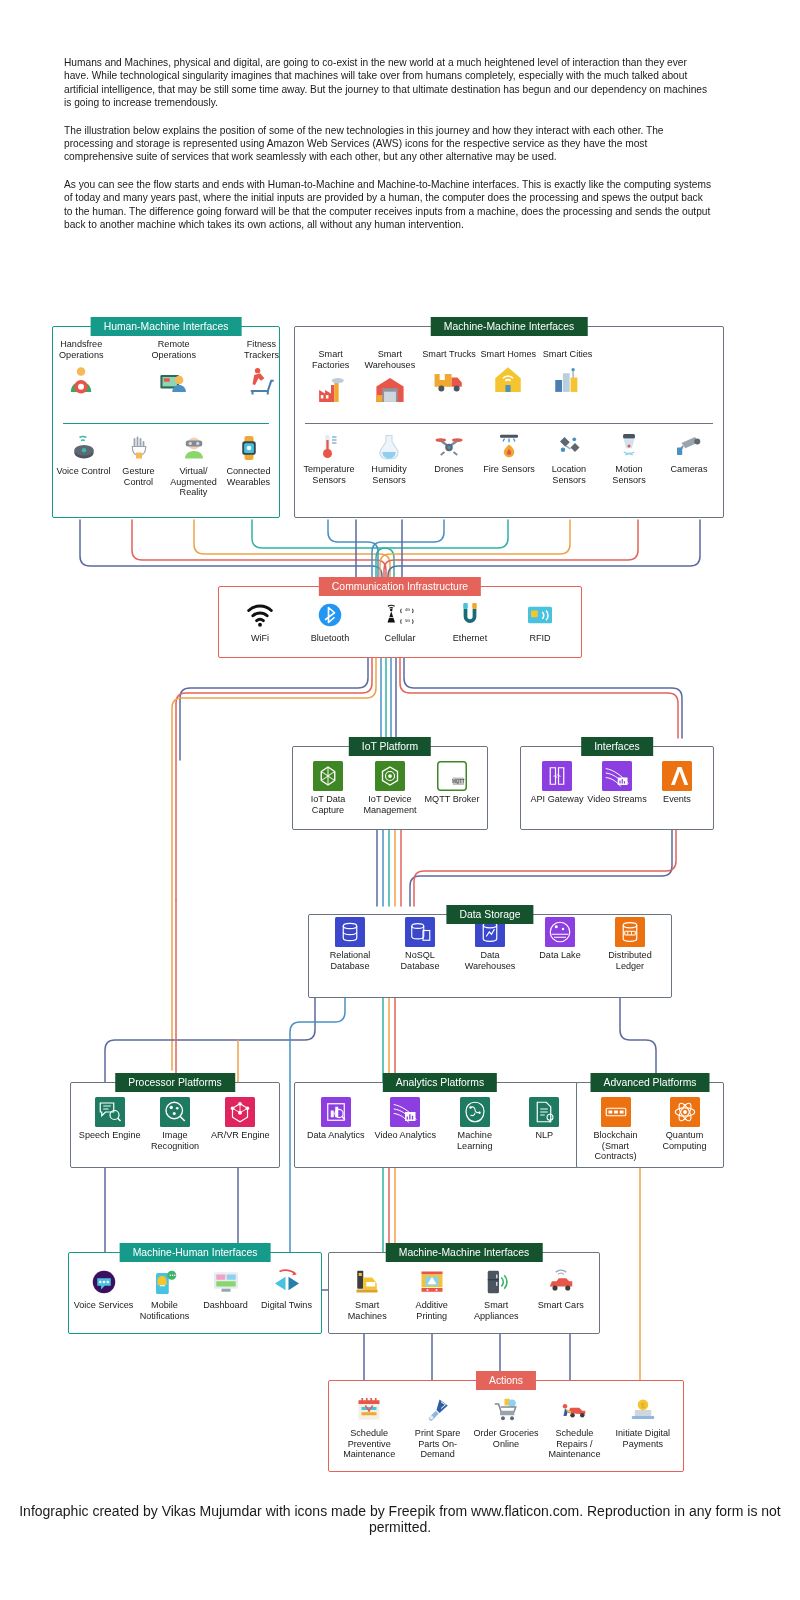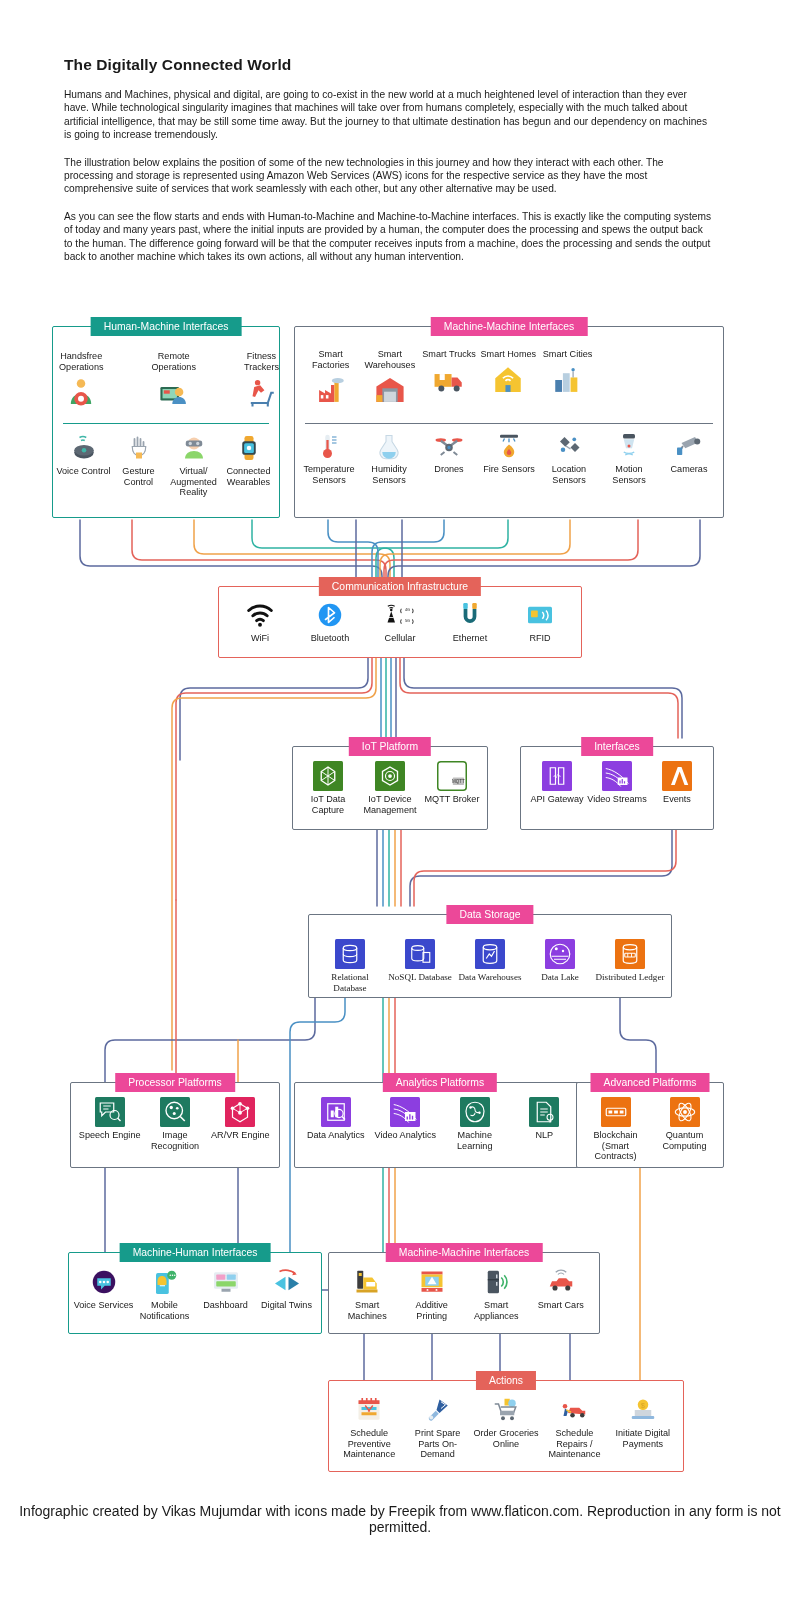--- a/index.html
+++ b/index.html
@@ -34,21 +34,21 @@
   .box.red    { border-color:#e4635a; }
   .box.slate  { border-color:#6b7582; }
 
   .hdr {
     position:absolute; top:-10px; left:50%; transform:translateX(-50%);
     z-index:5; white-space:nowrap;
     color:#ffffff; font-size:10.4px; line-height:19px; height:19px;
     padding:0 13px; text-align:center;
   }
   .hdr.teal  { background:#169b8b; }
-  .hdr.slate { background:#ec4899; }
+  .hdr.slate { background:#14532d; }
   .hdr.red   { background:#e4635a; }
 
   .row { position:absolute; left:0; width:100%; display:flex; }
   .cell {
     flex:1 1 0; display:flex; flex-direction:column; align-items:center;
     justify-content:flex-start; text-align:center;
   }
   .cell .lbl { font-size:9.1px; line-height:10.6px; color:#1a1a1a; }
   .ico { width:34px; height:34px; display:block; }
   .ico.sm { width:30px; height:30px; }
@@ -62,21 +62,20 @@
 
   #footer {
     position:absolute; left:0; top:1503px; width:800px; text-align:center;
     font-size:14px; color:#1a1a1a;
   }
 </style>
 </head>
 <body>
 
 <div id="intro">
-  <h1>The Digitally Connected World</h1>
   <p>Humans and Machines, physical and digital, are going to co-exist in the new world at a much heightened level of interaction than they ever have. While technological singularity imagines that machines will take over from humans completely, especially with the much talked about artificial intelligence, that may be still some time away. But the journey to that ultimate destination has begun and our dependency on machines is going to increase tremendously.</p>
   <p>The illustration below explains the position of some of the new technologies in this journey and how they interact with each other. The processing and storage is represented using Amazon Web Services (AWS) icons for the respective service as they have the most comprehensive suite of services that work seamlessly with each other, but any other alternative may be used.</p>
   <p>As you can see the flow starts and ends with Human-to-Machine and Machine-to-Machine interfaces. This is exactly like the computing systems of today and many years past, where the initial inputs are provided by a human, the computer does the processing and spews the output back to the human. The difference going forward will be that the computer receives inputs from a machine, does the processing and sends the output back to another machine which takes its own actions, all without any human intervention.</p>
 </div>
 
 <div id="diagram">
 
   <svg id="wires" viewBox="0 0 800 1600" fill="none">
     <g stroke-width="1.5" fill="none" stroke-linecap="round">
 
@@ -138,21 +137,21 @@
       <path d="M364 1333 V1390" stroke="#5c6a9e"></path>
       <path d="M432 1333 V1390" stroke="#5c6a9e"></path>
       <path d="M500 1333 V1390" stroke="#5c6a9e"></path>
       <path d="M570 1333 V1390" stroke="#5c6a9e"></path>
     </g>
   </svg>
 
   <div class="box teal" style="left:52px; top:326px; width:228px; height:192px;">
     <div class="hdr teal">Human-Machine Interfaces</div>
 
-    <div class="row" style="top:24px; padding:0 6px;gap:48px;">
+    <div class="row" style="top:12px; padding:0 6px;gap:48px;">
       <div class="cell above">
         <div class="lbl">Handsfree Operations</div>
         <svg class="ico" viewBox="0 0 40 40">
           <circle cx="20" cy="10" r="5" fill="#f5b955"></circle>
           <path d="M8 34c0-7 5-12 12-12s12 5 12 12z" fill="#3fa564"></path>
           <circle cx="20" cy="28" r="8" fill="#e8564a"></circle>
           <circle cx="20" cy="28" r="3.5" fill="#fff"></circle>
         </svg>
       </div>
       <div class="cell above">
@@ -451,21 +450,21 @@
           <rect width="40" height="40" rx="2" fill="#ec7211"></rect>
           <path d="M12 32l9-24h5l9 24h-5l-6.5-18L17 32z" fill="#fff"></path>
         </svg>
         <div class="lbl">Events</div>
       </div>
     </div>
   </div>
 
   <div class="box slate" style="left:308px; top:914px; width:364px; height:84px;">
     <div class="hdr slate">Data Storage</div>
-    <div class="row" style="top:24px; padding:0 6px;font-family:Liberation Serif, serif;">
+    <div class="row" style="top:2px; padding:0 6px;">
       <div class="cell below">
         <svg class="ico sm" viewBox="0 0 40 40">
           <rect width="40" height="40" rx="2" fill="#3b48cc"></rect>
           <ellipse cx="20" cy="12" rx="9" ry="3.5" stroke="#fff" stroke-width="1.6" fill="none"></ellipse>
           <path d="M11 12v16c0 2 4 3.5 9 3.5s9-1.5 9-3.5V12" stroke="#fff" stroke-width="1.6" fill="none"></path>
           <path d="M11 20c0 2 4 3.5 9 3.5s9-1.5 9-3.5" stroke="#fff" stroke-width="1.4" fill="none"></path>
         </svg>
         <div class="lbl">Relational Database</div>
       </div>
       <div class="cell below">

